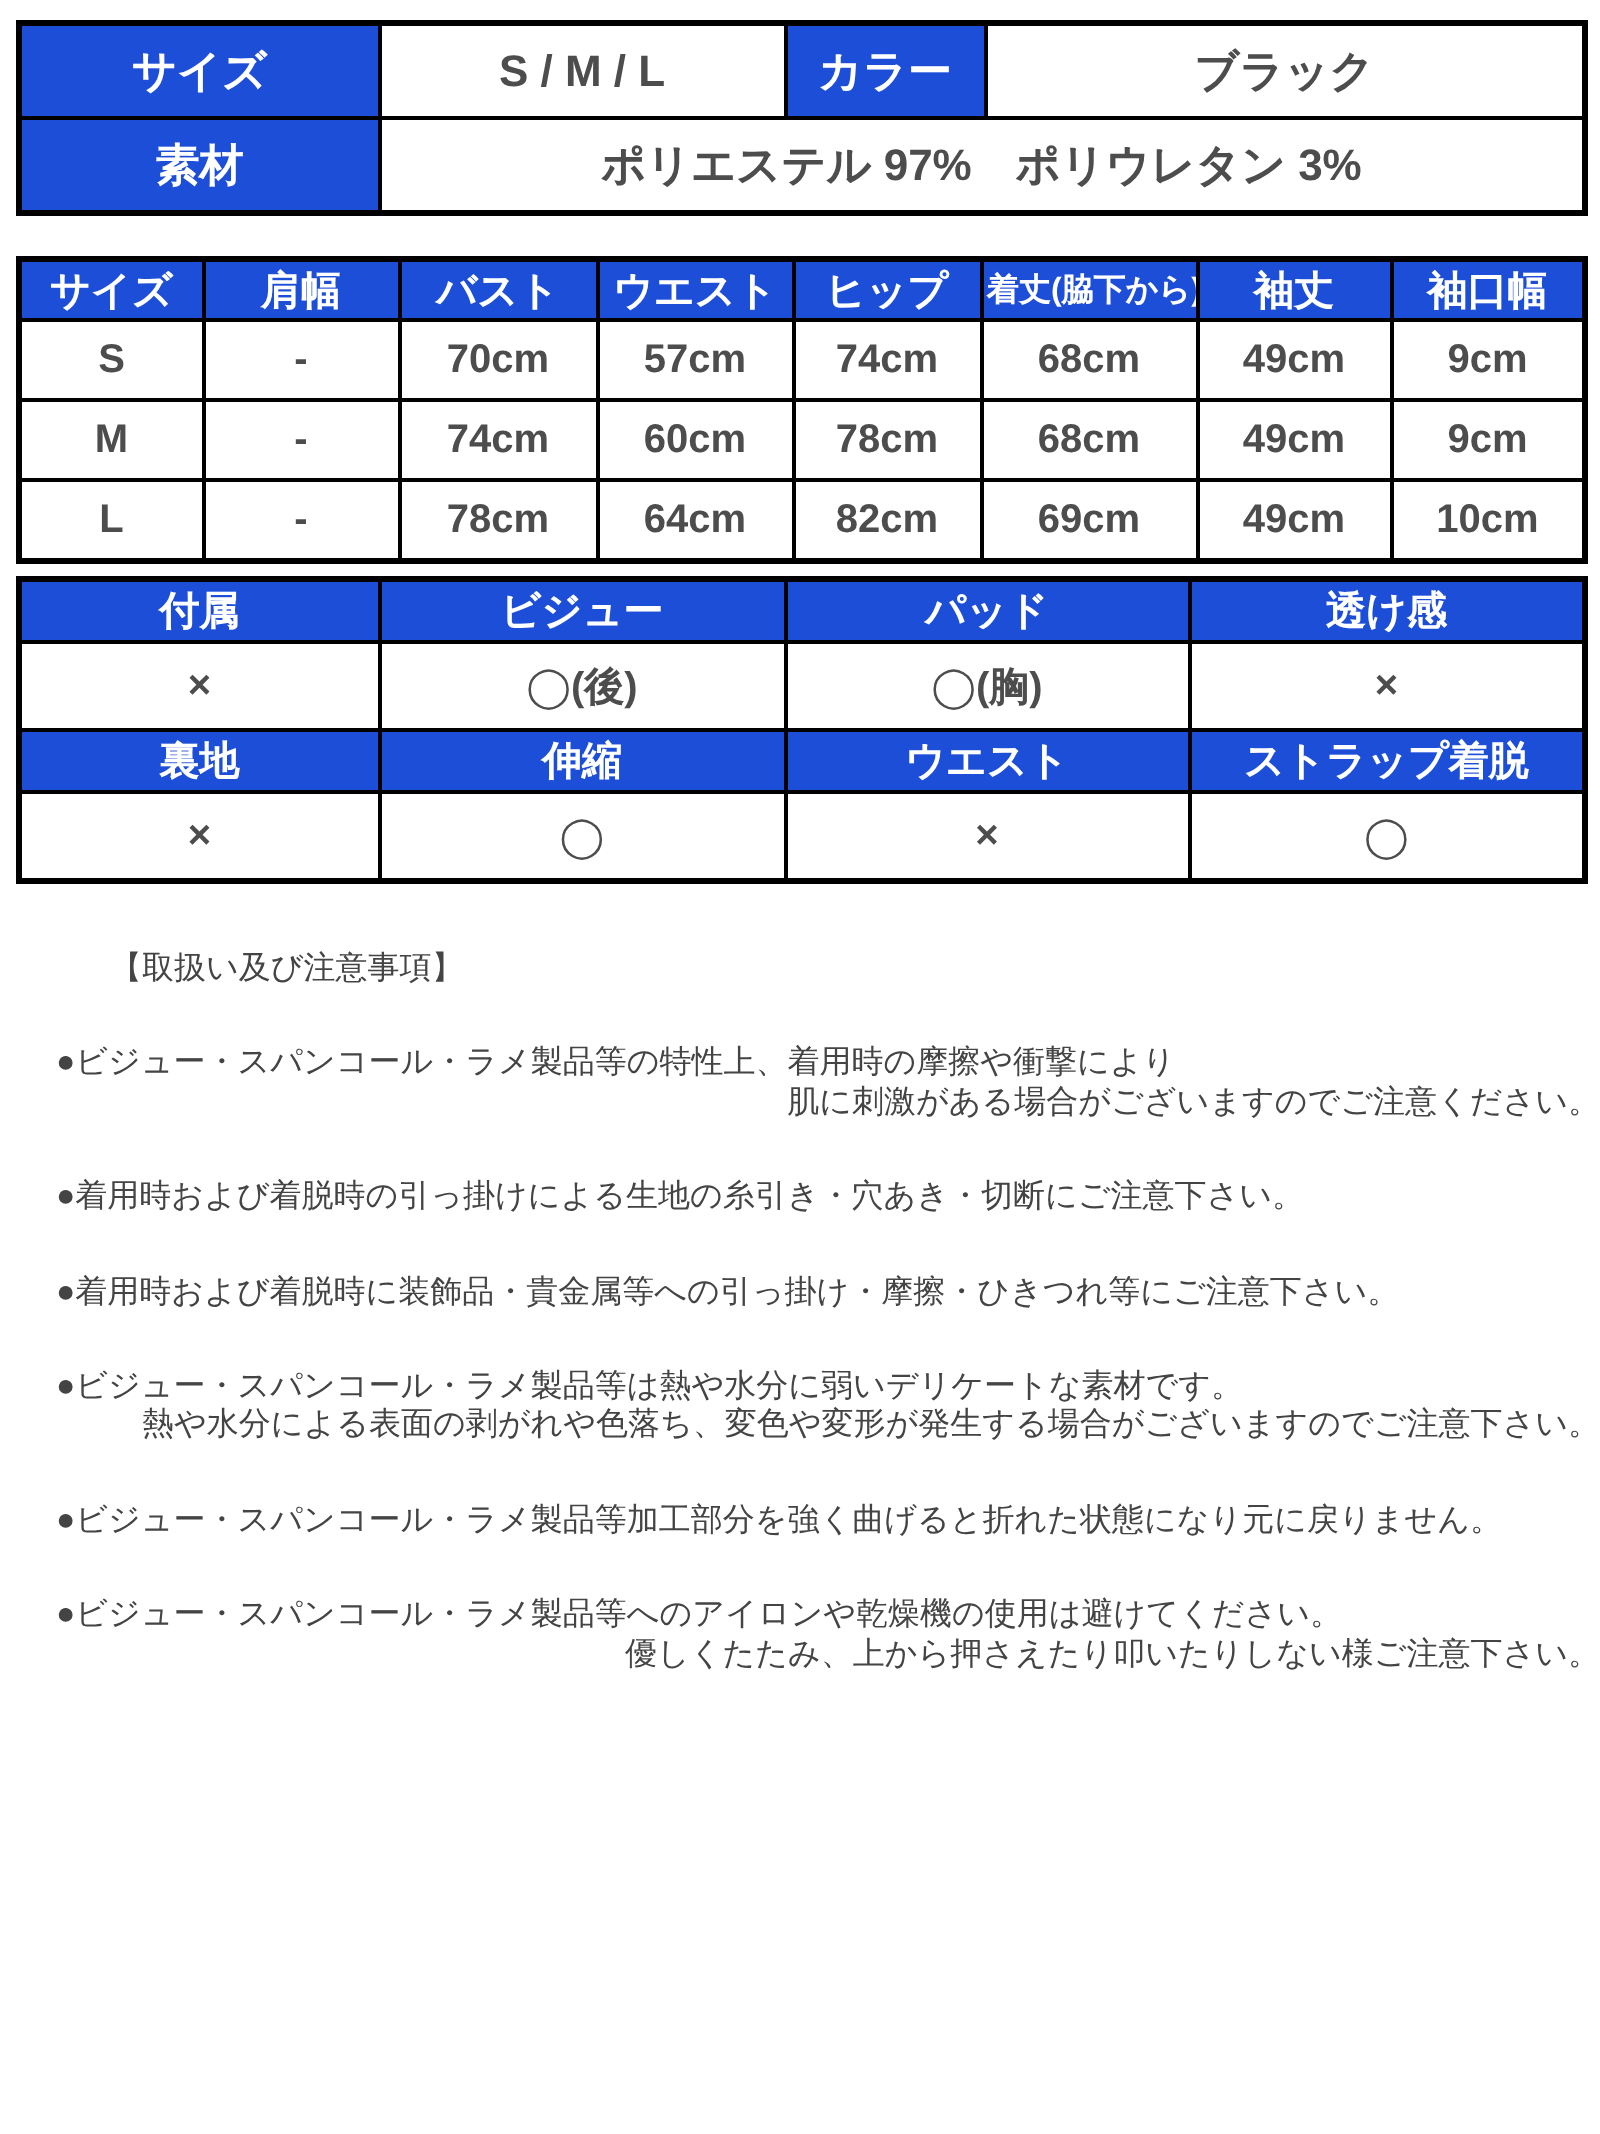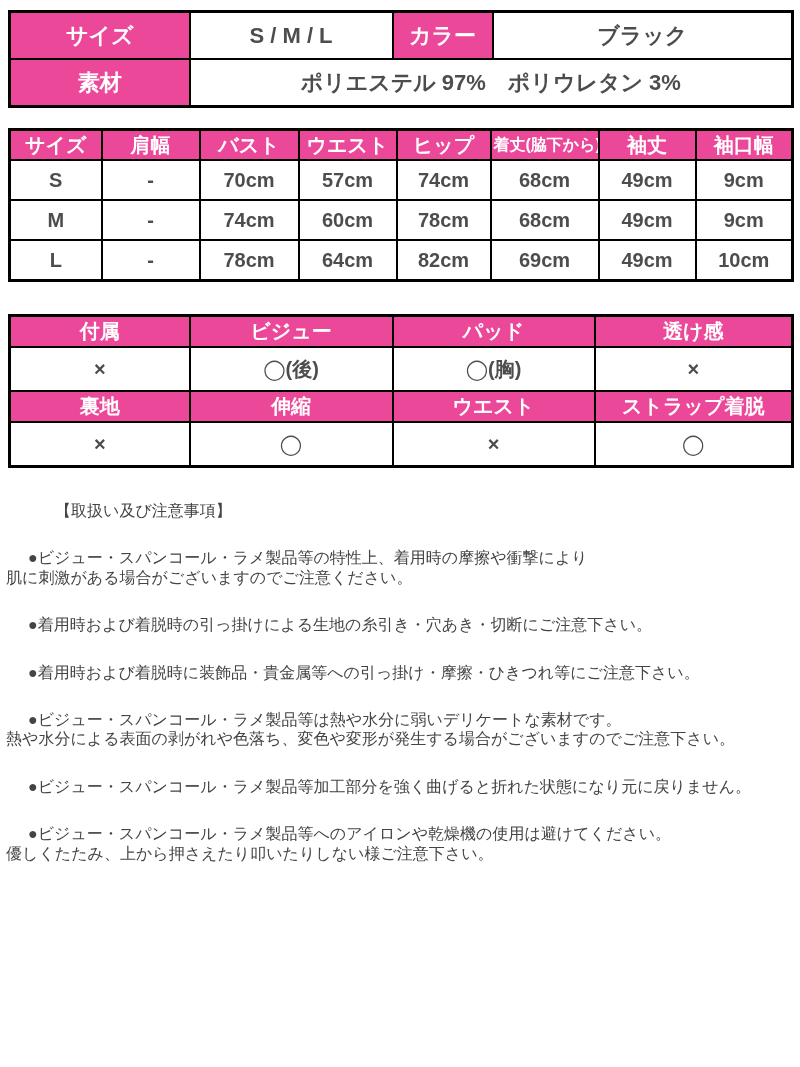--- a/index.html
+++ b/index.html
@@ -20,52 +20,52 @@
   }
   th, td {
     border: 2px solid #000;
     text-align: center;
     vertical-align: middle;
     padding: 0 2px;
     overflow: hidden;
     white-space: nowrap;
   }
   th {
-    background: #ec4899;
+    background: #1d4ed8;
     color: #ffffff;
     font-weight: bold;
   }
   td { color: #4d4d4d; font-weight: bold; }
 
   
   .info-table { margin-top: 10px; }
   .info-table th, .info-table td { height: 45px; font-size: 22px; }
 
   
   .meas-table { margin-top: 20px; }
   .meas-table th { height: 28px; font-size: 20px; }
   .meas-table th.small { font-size: 16px; }
   .meas-table td { height: 38px; font-size: 20px; }
 
   
-  .feat-table { margin-top: 32px; }
+  .feat-table { margin-top: 6px; }
   .feat-table th { height: 29px; font-size: 20px; }
   .feat-table td { height: 42px; font-size: 20px; }
 
   
   .notes {
     margin-top: 33px;
     font-size: 16px;
     line-height: 19.4px;
     color: #444444;
   }
   .note-line { white-space: nowrap; }
   .note-line.title  { padding-left: 35px; margin-left: 20px; }
   .note-line.bullet { padding-left: 28px; margin-top: 28px; }
-  .note-line.wrap   { padding-left: 6px; }
+  .note-line.wrap   { padding-left: 6px; text-align: right; }
 </style>
 </head>
 <body>
 
 <div class="page">
 
   <table class="info-table">
     <colgroup>
       <col style="width:180px">
         <col style="width:203px">

